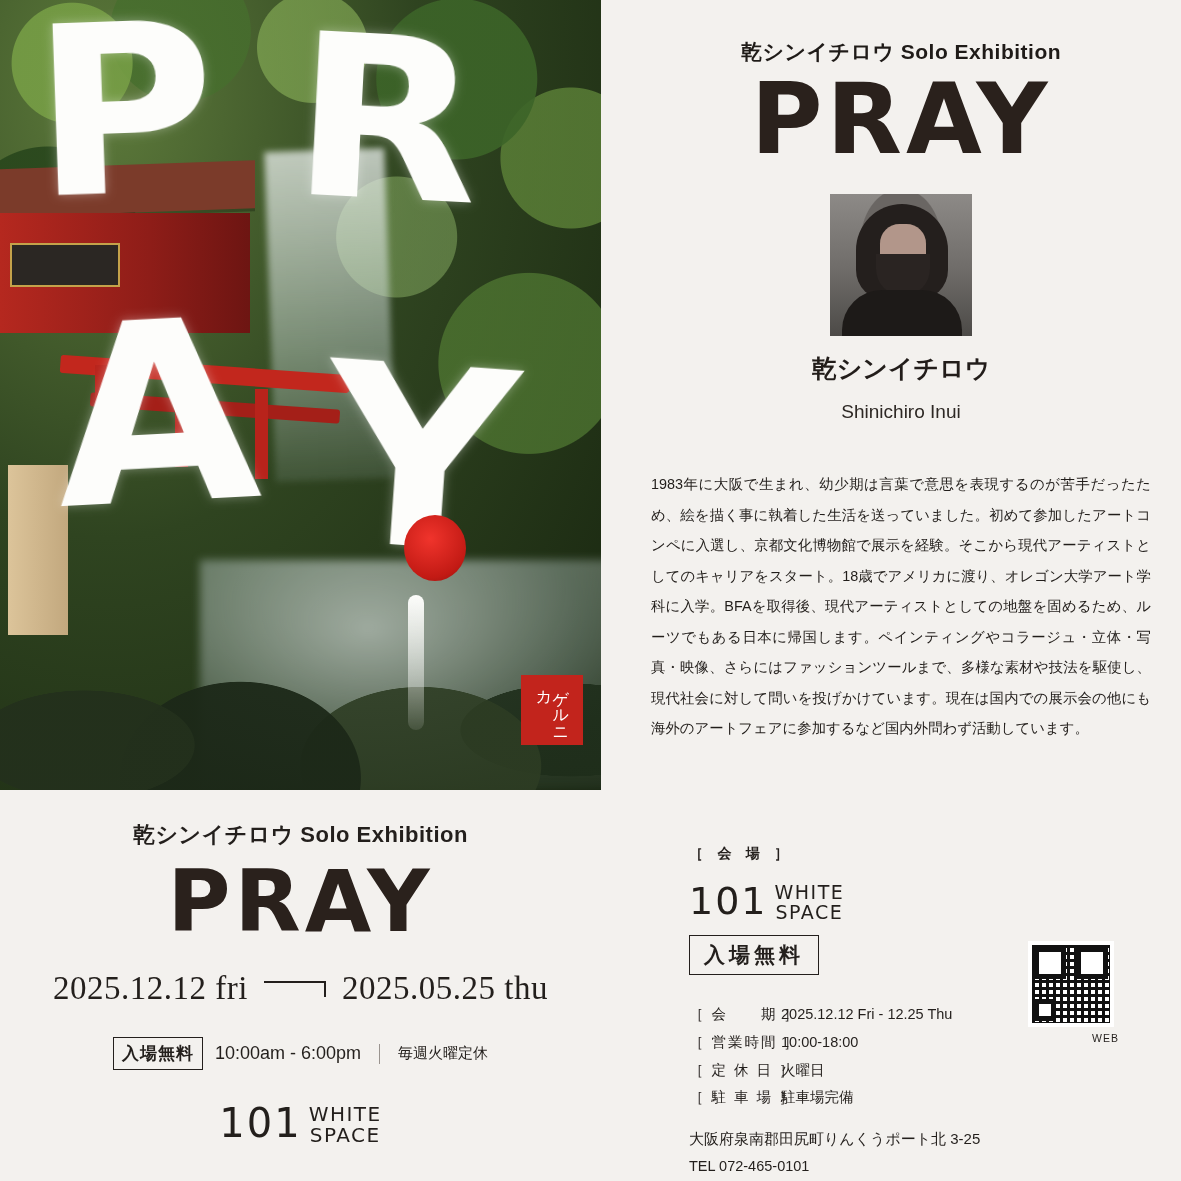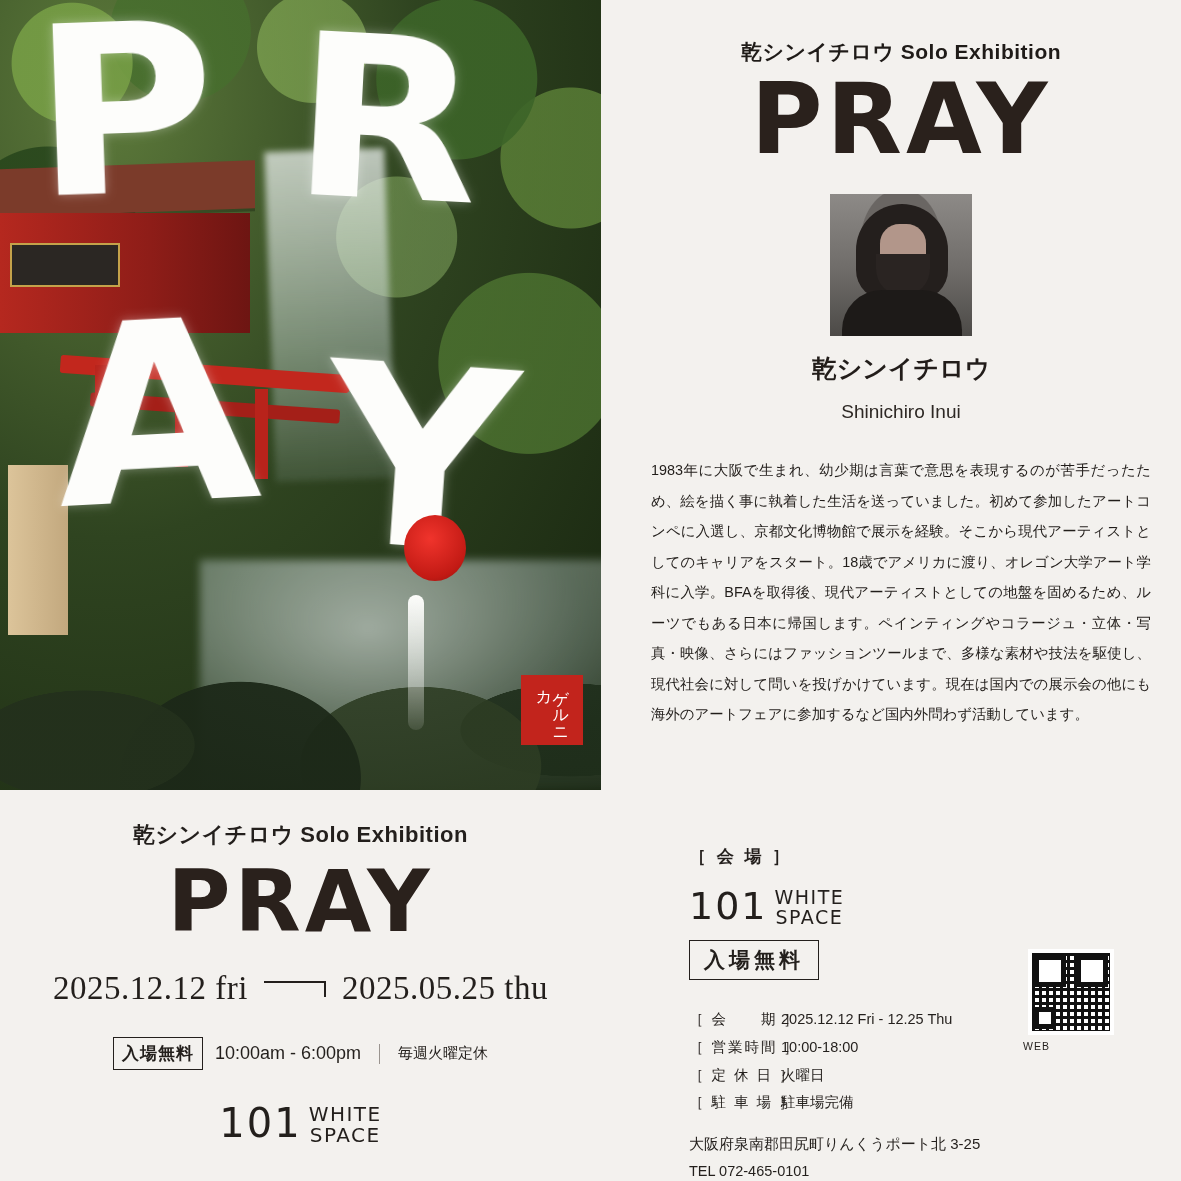--- a/index.html
+++ b/index.html
@@ -154,21 +154,21 @@
     background: #2a2422; border-radius: 0 0 28px 28px;
   }
   .portrait .shoulders {
     position: absolute; left: 12px; bottom: 0; width: 120px; height: 46px;
     background: #1d1a18; border-radius: 40px 40px 0 0;
   }
   .artist-jp { text-align: center; font-size: 25px; font-weight: 700; margin-top: 16px; color: #221d1a; }
   .artist-en { text-align: center; font-size: 19px; margin-top: 16px; color: #2d2824; }
 
   .bio {
-    margin-top: 32px; font-size: 14.4px; line-height: 2.12; color: #211d1a;
+    margin-top: 46px; font-size: 14.4px; line-height: 2.12; color: #211d1a;
     text-align: justify; padding: 0 2px;
   }
 
   
   .bottom-left {
     position: absolute; left: 0; top: 790px; width: 601px; height: 391px;
     padding-top: 30px; text-align: center;
   }
   .bl-kicker { font-size: 22px; font-weight: 700; letter-spacing: .5px; }
   .bl-title {
@@ -194,36 +194,36 @@
     margin-top: 30px; display: flex; align-items: flex-end; justify-content: center; gap: 7px;
   }
   .logo-num { font-family: "DejaVu Sans", sans-serif; font-size: 40px; letter-spacing: 2px; color: #231f1c; }
   .logo-txt { font-family: "DejaVu Sans", sans-serif; font-size: 20px; line-height: 1.05; letter-spacing: 1.5px; text-align: center; color: #231f1c; }
 
   
   .bottom-right {
     position: absolute; left: 621px; top: 790px; width: 560px; height: 391px;
     padding: 55px 28px 0 68px;
   }
-  .venue-label { font-size: 17px; letter-spacing: 3px; font-weight: 700; }
+  .venue-label { font-size: 14px; letter-spacing: 3px; font-weight: 700; font-family: Liberation Mono, monospace; }
   .venue-logo { display: flex; align-items: flex-end; gap: 7px; margin-top: 16px; }
   .venue-logo .logo-num { font-size: 38px; }
   .venue-logo .logo-txt { font-size: 19px; }
   .free-badge {
     margin-top: 12px; display: inline-block; border: 1.5px solid #231f1c;
     padding: 5px 14px; font-size: 21px; font-weight: 700; letter-spacing: 4px;
   }
   .info-list { margin-top: 26px; font-size: 14.5px; line-height: 1.92; }
   .info-row { display: flex; gap: 10px; }
   .info-key { width: 82px; letter-spacing: 2px; white-space: nowrap; }
   .info-val { white-space: nowrap; }
   .addr { margin-top: 14px; font-size: 15px; line-height: 1.75; }
 
   .qr-col {
-    position: absolute; right: 62px; top: 160px; width: 96px; text-align: left;
+    position: absolute; right: 62px; top: 152px; width: 96px; text-align: right;
   }
   .qr {
     width: 84px; height: 84px; margin: 0 auto;
     background-color: #fff;
     background-image:
       linear-gradient(90deg, #111 50%, transparent 50%),
       linear-gradient(#111 50%, transparent 50%);
     background-size: 7px 7px, 7px 7px;
     position: relative;
     border: 3px solid #fff;

